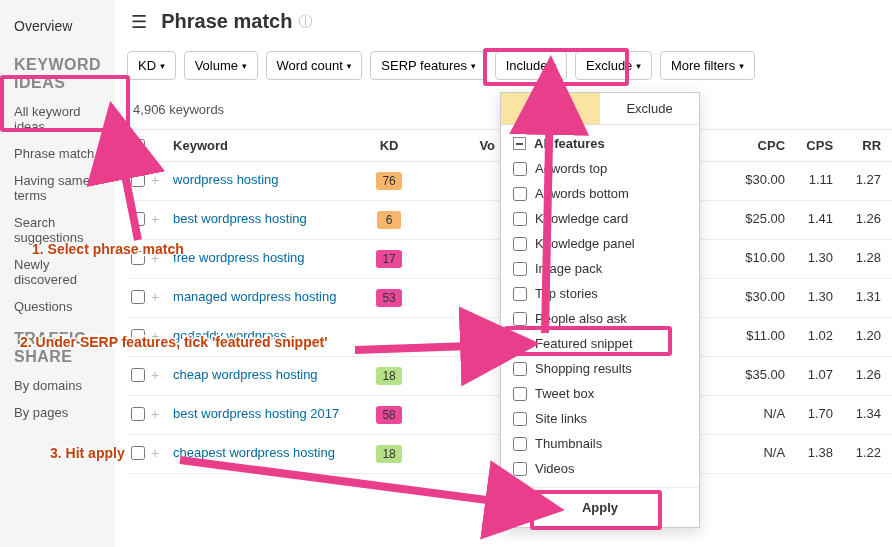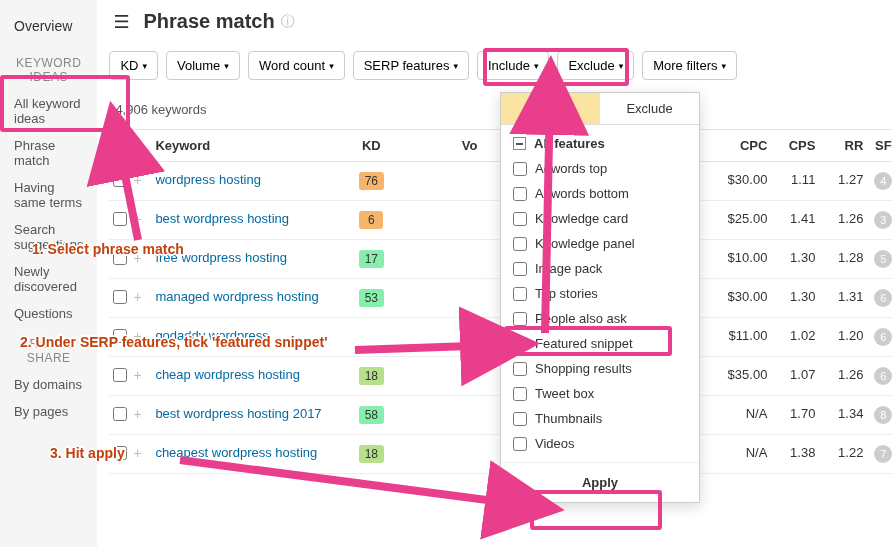--- a/index.html
+++ b/index.html
@@ -1,21 +1,21 @@
 <!DOCTYPE html>
 <html><head>
 <meta charset="utf-8">
 <style>
 * { box-sizing: border-box; margin: 0; padding: 0; }
 body { font-family: -apple-system, Helvetica, Arial, sans-serif; font-size: 13px; color: #333; background: #fff; width: 892px; height: 547px; overflow: hidden; position: relative; }
 .layout { display: flex; height: 100%; }
 .sidebar { width: 185px; background: #f5f5f5; padding: 12px 0; }
 .sidebar .nav-item { padding: 6px 14px; color: #555; cursor: pointer; }
 .sidebar .nav-item.overview { color: #333; font-size: 14px; padding-bottom: 12px; }
-.sidebar .section-title { padding: 10px 14px 6px; color: #888; font-size: 12px; font-weight: normal; letter-spacing: 0.5px; text-align: center; }
+.sidebar .section-title { padding: 10px 14px 6px; color: #888; font-size: 16px; font-weight: bold; letter-spacing: 0.5px; }
 .main { flex: 1; padding: 0 0 0 12px; }
 .main-header { display: flex; align-items: center; padding: 10px 0 14px 4px; }
 .hamburger-icon { font-size: 18px; margin-right: 14px; }
 .page-title { font-size: 20px; font-weight: 600; color: #333; }
 .help-icon { margin-left: 6px; color: #bbb; font-size: 14px; }
 .filter-bar { display: flex; gap: 8px; padding: 4px 0 14px; position: relative; }
 .filter-btn { background: #fff; border: 1px solid #ccc; border-radius: 4px; padding: 6px 10px; font-size: 13px; cursor: pointer; white-space: nowrap; display: inline-flex; align-items: center; gap: 4px; }
 .caret { font-size: 9px; }
 .count-row { padding: 8px 0 12px 6px; color: #555; }
 .table { position: relative; }
@@ -26,21 +26,21 @@
 .thead .col-kw { color: #333; }
 .col-kd { width: 52px; text-align: center; }
 .col-vol { width: 80px; text-align: right; }
 .col-gap { width: 232px; }
 .col-cpc { width: 58px; text-align: right; }
 .col-cps { width: 48px; text-align: right; }
 .col-rr { width: 48px; text-align: right; }
 .col-sf { width: 40px; text-align: center; }
 .kd-badge { display: inline-block; padding: 2px 6px; border-radius: 3px; color: #333; font-size: 12px; min-width: 24px; text-align: center; }
 .kd-orange { background: #f7b56b; }
-.kd-yellow { background: #86efac; }
+.kd-yellow { background: #ec4899; }
 .kd-green { background: #b7e08a; }
 .sf-badge { display: inline-block; width: 18px; height: 18px; border-radius: 50%; background: #ccc; color: #fff; font-size: 11px; line-height: 18px; text-align: center; }
 .plus-icon { color: #bbb; font-size: 14px; }
 input[type=checkbox] { width: 14px; height: 14px; }
 .dropdown { position: absolute; top: 92px; left: 500px; width: 200px; background: #fff; border: 1px solid #ccc; box-shadow: 0 4px 14px rgba(0,0,0,.15); z-index: 10; }
 .dd-tabs { display: flex; }
 .dd-tab { flex: 1; text-align: center; padding: 8px 0; font-size: 13px; border-bottom: 1px solid #ddd; cursor: pointer; }
 .dd-tab.active { background: #fbe3a2; }
 .dd-body { padding: 6px 0; }
 .dd-item { display: flex; align-items: center; gap: 8px; padding: 5px 12px; font-size: 13px; cursor: pointer; }
@@ -292,20 +292,24 @@
         <div class="dd-item">
           <input type="checkbox" style="">
           <span>Shopping results</span>
         </div>
         <div class="dd-item">
           <input type="checkbox" style="">
           <span>Tweet box</span>
         </div>
         <div class="dd-item">
           <input type="checkbox" style="">
+          <span>Site links</span>
+        </div>
+        <div class="dd-item">
+          <input type="checkbox" style="">
           <span>Thumbnails</span>
         </div>
         <div class="dd-item">
           <input type="checkbox" style="">
           <span>Videos</span>
         </div>
       </div>
   </div>
   <div class="dd-apply">Apply</div>
 </div>

